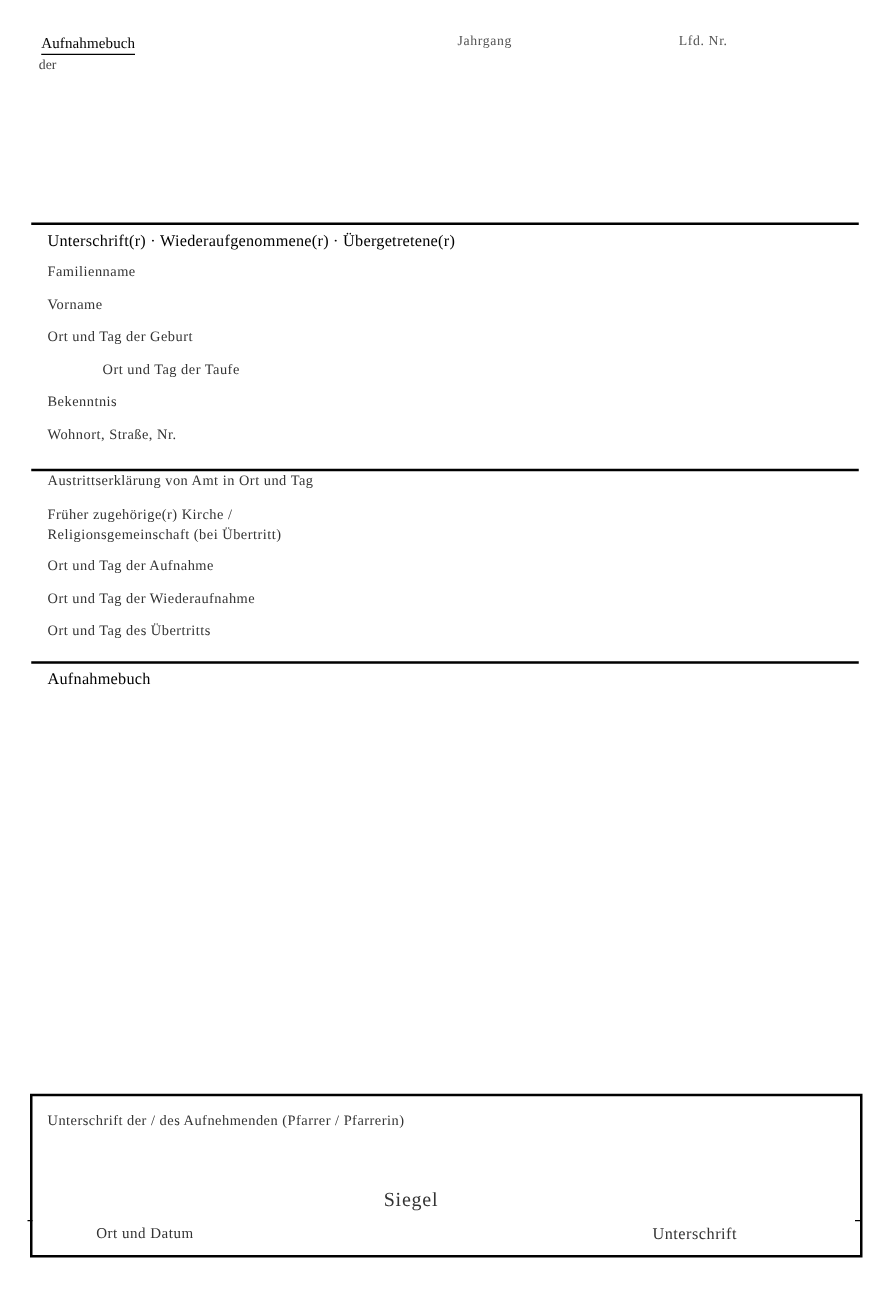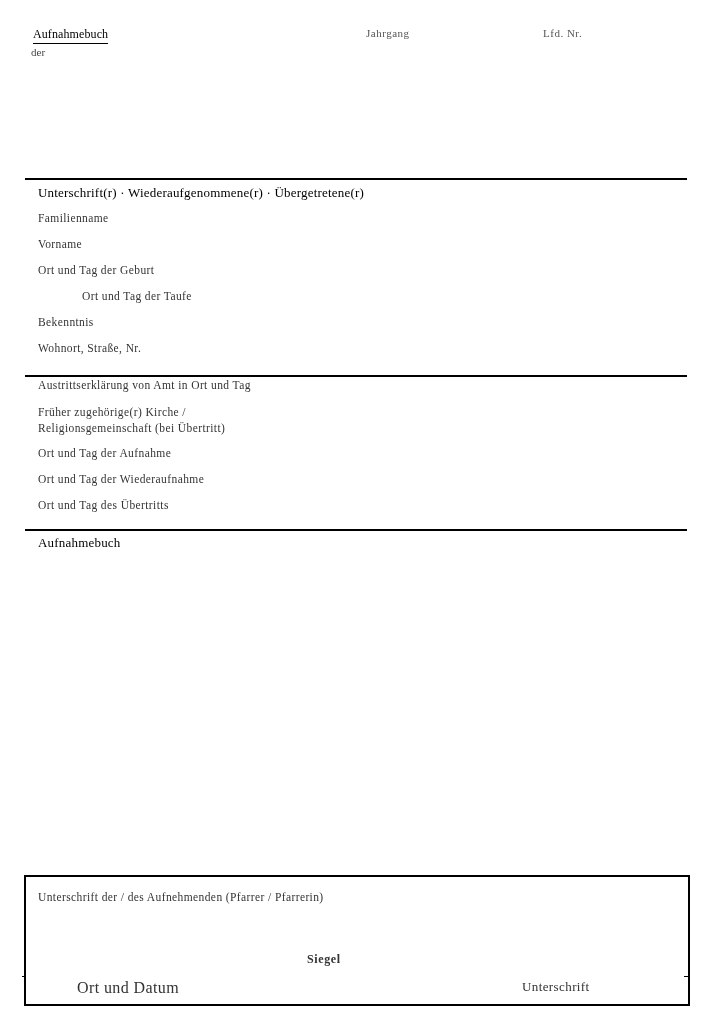--- a/index.html
+++ b/index.html
@@ -94,28 +94,27 @@
     }
     .box-label {
       left: 38px; top: 880px;
       font-size: 11.5px;
       color: #333;
       letter-spacing: 0.4px;
       margin-top: 11px;
     }
     .seal {
       left: 307px; top: 952px;
-      font-size: 12px;
+      font-size: 16px;
       color: #333;
       letter-spacing: 0.6px;
-      font-weight: bold;
     }
     .place-date {
       left: 77px; top: 979px;
-      font-size: 16px;
+      font-size: 12px;
       color: #333;
       letter-spacing: 0.4px;
     }
     .signature {
       left: 522px; top: 979px;
       font-size: 13px;
       color: #333;
       letter-spacing: 0.4px;
     }
   </style>

